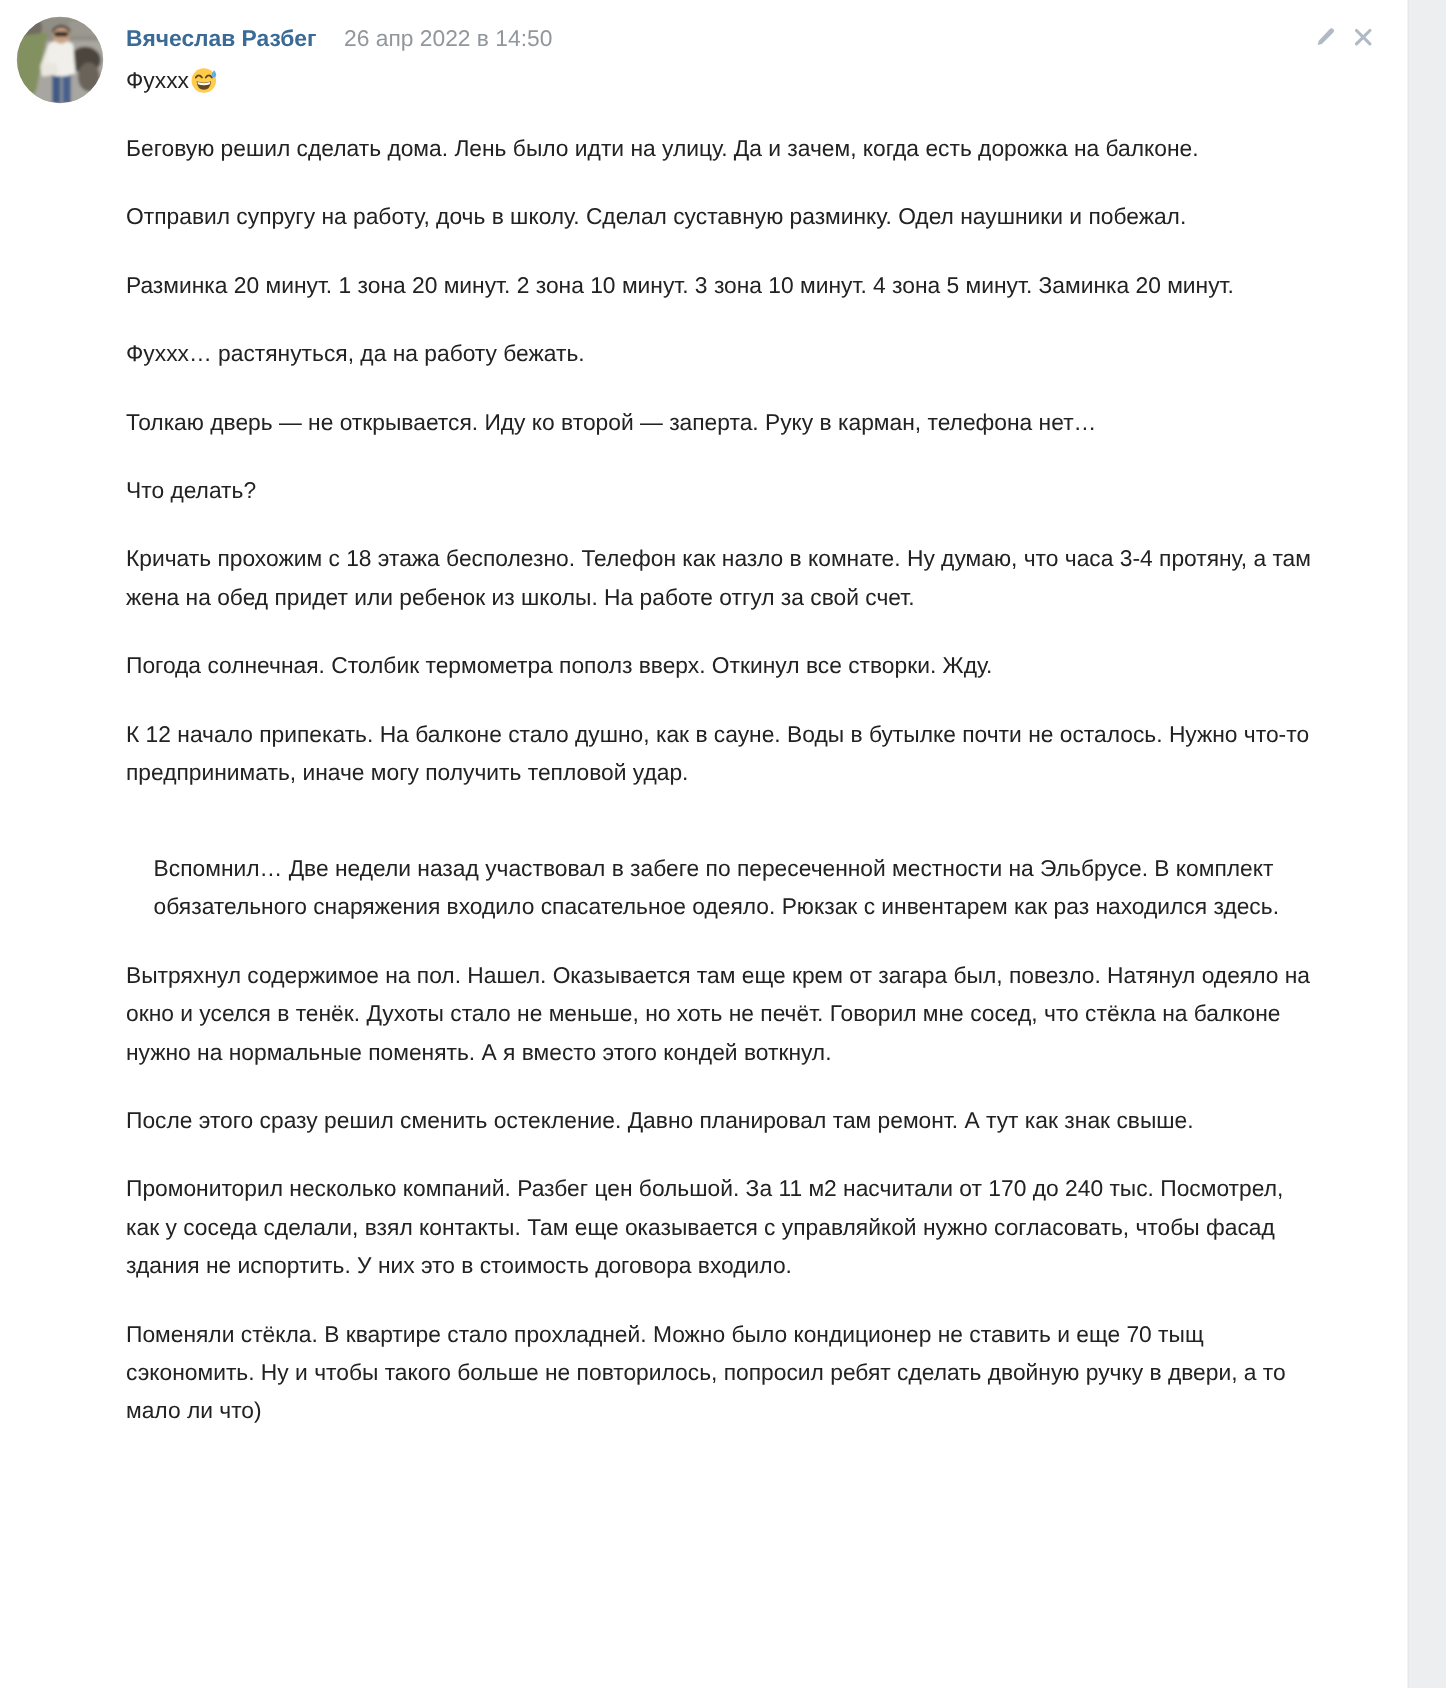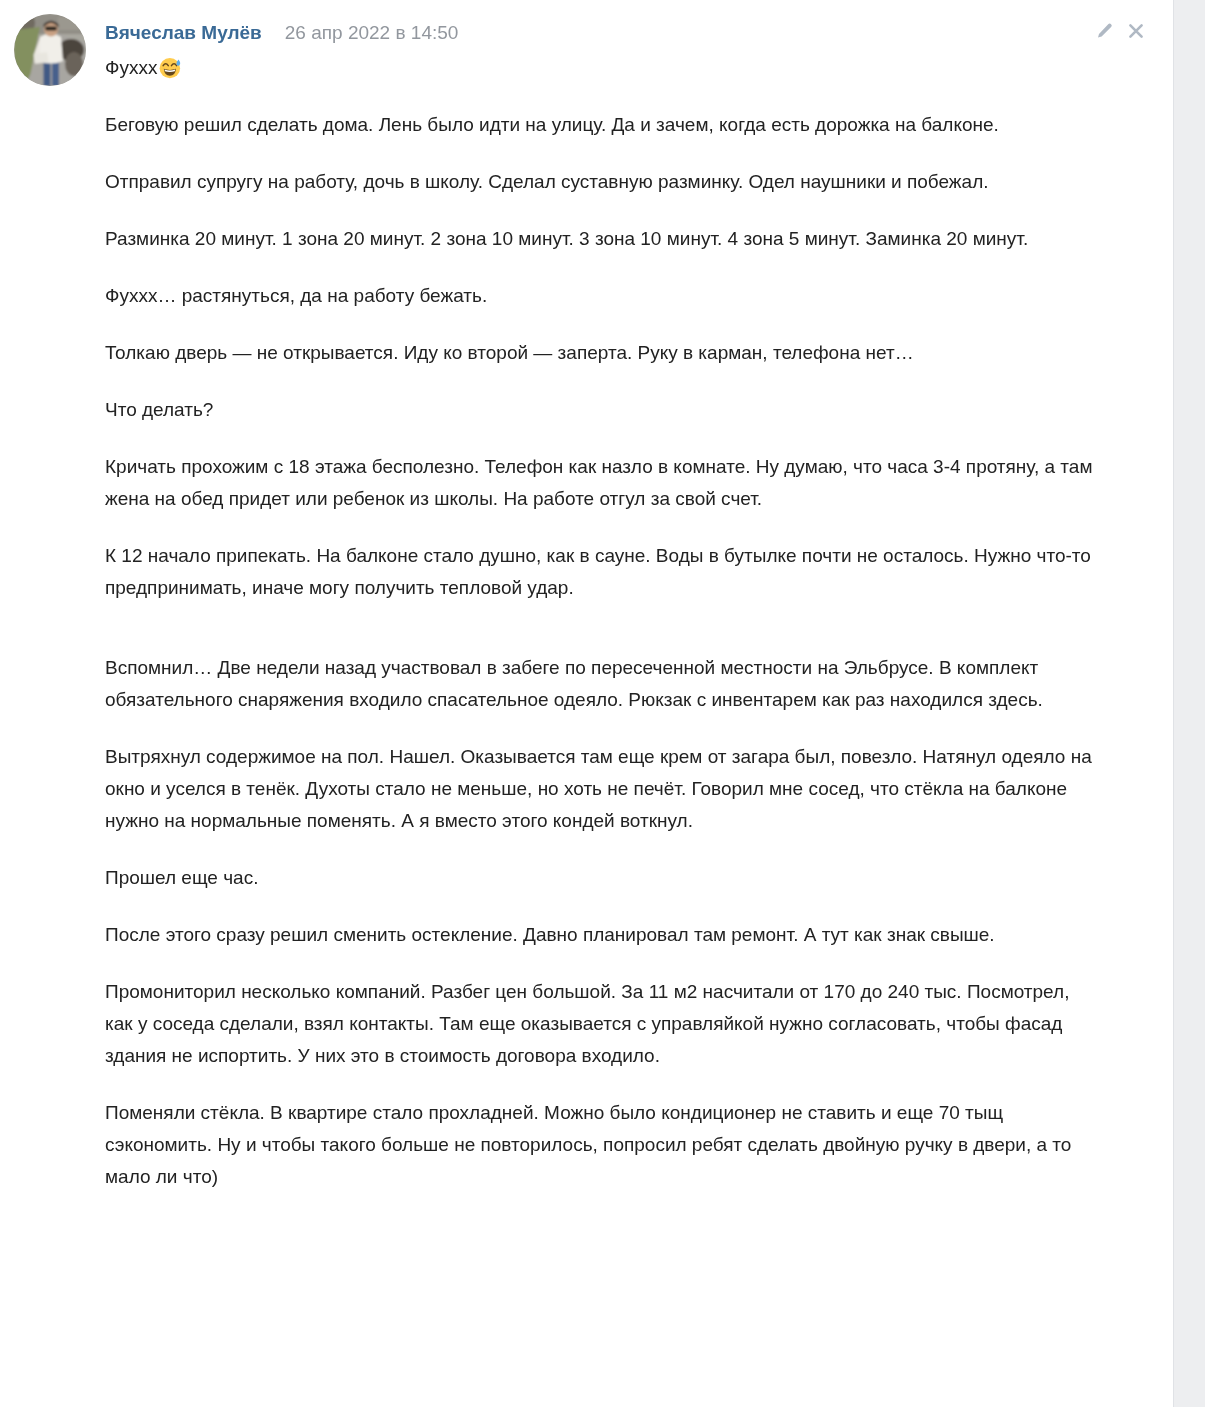--- a/index.html
+++ b/index.html
@@ -40,21 +40,21 @@
   .action-btn { width:18px; height:18px; cursor:pointer; display:inline-flex; }
   .action-btn svg { width:18px; height:18px; }
   .post-text {
     margin:6px 36px 0 105px;
     max-width:1069px;
     font-size:19px; line-height:32px;
     color: var(--body-text, #222222);
     white-space:pre-line;
   }
   .post-text p { margin:0 0 25px 0; }
-  .post-text p.extra-gap { padding-top:23px; }
+  .post-text p.extra-gap { padding-top:23px;margin-left:23px; }
   .emoji { display:inline-block; width:23px; height:23px; vertical-align:-5px; margin-left:2px; }
   .emoji svg { display:block; width:23px; height:23px; }
 </style>
 </head>
 <body>
 
 <div class="post-card">
   <div class="post-header">
     <div class="avatar">
       <svg viewBox="0 0 72 72" xmlns="http://www.w3.org/2000/svg">
@@ -80,21 +80,21 @@
           <path d="M26 23 Q36.5 16 47 23 L49 47 Q37 52 25 47 Z" fill="#f1efe9"></path>
           <path d="M26 24 L20 40 L26 43 Z" fill="#ece9e2"></path>
           <rect x="20" y="39" width="14" height="10" rx="1.5" fill="#e8e6df" transform="rotate(-8 27 44)"></rect>
           <circle cx="37" cy="15.5" r="7" fill="#c9a183"></circle>
           <path d="M29.5 13.5 Q37 4.5 44.5 13.5 L44.5 10.5 Q37 3 29.5 10.5 Z" fill="#3e362e"></path>
           <rect x="31" y="12.5" width="12" height="4" rx="2" fill="#23201c"></rect>
         </g>
       </svg>
     </div>
     <div class="header-line">
-      <a class="author">Вячеслав Мулёв</a><span class="date">26 апр 2022 в 14:50</span>
+      <a class="author">Вячеслав Разбег</a><span class="date">26 апр 2022 в 14:50</span>
     </div>
     <div class="actions">
       <span class="action-btn">
         <svg viewBox="0 0 18 18" xmlns="http://www.w3.org/2000/svg">
           <path d="M12.2 2.2 a2.05 2.05 0 0 1 2.9 2.9 L5.6 14.6 L2 15.6 L3 12 Z" fill="#b0b9c4"></path>
         </svg>
       </span>
       <span class="action-btn">
         <svg viewBox="0 0 18 18" xmlns="http://www.w3.org/2000/svg">
           <path d="M3.4 3.4 L14.6 14.6 M14.6 3.4 L3.4 14.6" stroke="#b0b9c4" stroke-width="2.6" stroke-linecap="round"></path>
@@ -104,24 +104,24 @@
   </div>
 
   <div class="post-text" id="post-text"><p>Фуххх<span class="emoji"><svg viewBox="0 0 36 36" xmlns="http://www.w3.org/2000/svg">
     <circle cx="17" cy="19" r="16" fill="#ffcc4d"></circle>
     <path d="M6.5 15 Q10.5 9.5 14.5 15" stroke="#65471b" stroke-width="2.4" fill="none" stroke-linecap="round"></path>
     <path d="M19.5 15 Q23.5 9.5 27.5 15" stroke="#65471b" stroke-width="2.4" fill="none" stroke-linecap="round"></path>
     <path d="M7.5 20 Q17 23.5 26.5 20 Q25.5 31 17 31 Q8.5 31 7.5 20 Z" fill="#65471b"></path>
     <path d="M8.7 21 Q17 24 25.3 21 L24.8 23.8 Q17 26.3 9.2 23.8 Z" fill="#ffffff"></path>
     <path d="M30.5 5.5 Q35 11.5 32 14.3 Q29 16.4 27.2 13 Q26.3 10 30.5 5.5 Z" fill="#5dadec"></path>
   </svg></span></p><p>Беговую решил сделать дома. Лень было идти на улицу. Да и зачем, когда есть дорожка на балконе.</p><p>Отправил супругу на работу, дочь в школу. Сделал суставную разминку. Одел наушники и побежал.</p><p>Разминка 20 минут. 1 зона 20 минут. 2 зона 10 минут. 3 зона 10 минут. 4 зона 5 минут. Заминка 20 минут.</p><p>Фуххх… растянуться, да на работу бежать.</p><p>Толкаю дверь — не открывается. Иду ко второй — заперта. Руку в карман, телефона нет…</p><p>Что делать?</p><p>Кричать прохожим с 18 этажа бесполезно. Телефон как назло в комнате. Ну думаю, что часа 3-4 протяну, а там
-жена на обед придет или ребенок из школы. На работе отгул за свой счет.</p><p>К 12 начало припекать. На балконе стало душно, как в сауне. Воды в бутылке почти не осталось. Нужно что-то
+жена на обед придет или ребенок из школы. На работе отгул за свой счет.</p><p>Погода солнечная. Столбик термометра пополз вверх. Откинул все створки. Жду.</p><p>К 12 начало припекать. На балконе стало душно, как в сауне. Воды в бутылке почти не осталось. Нужно что-то
 предпринимать, иначе могу получить тепловой удар.</p><p class="extra-gap">Вспомнил… Две недели назад участвовал в забеге по пересеченной местности на Эльбрусе. В комплект
 обязательного снаряжения входило спасательное одеяло. Рюкзак с инвентарем как раз находился здесь.</p><p>Вытряхнул содержимое на пол. Нашел. Оказывается там еще крем от загара был, повезло. Натянул одеяло на
 окно и уселся в тенёк. Духоты стало не меньше, но хоть не печёт. Говорил мне сосед, что стёкла на балконе
-нужно на нормальные поменять. А я вместо этого кондей воткнул.</p><p>Прошел еще час.</p><p>После этого сразу решил сменить остекление. Давно планировал там ремонт. А тут как знак свыше.</p><p>Промониторил несколько компаний. Разбег цен большой. За 11 м2 насчитали от 170 до 240 тыс. Посмотрел,
+нужно на нормальные поменять. А я вместо этого кондей воткнул.</p><p>После этого сразу решил сменить остекление. Давно планировал там ремонт. А тут как знак свыше.</p><p>Промониторил несколько компаний. Разбег цен большой. За 11 м2 насчитали от 170 до 240 тыс. Посмотрел,
 как у соседа сделали, взял контакты. Там еще оказывается с управляйкой нужно согласовать, чтобы фасад
 здания не испортить. У них это в стоимость договора входило.</p><p>Поменяли стёкла. В квартире стало прохладней. Можно было кондиционер не ставить и еще 70 тыщ
 сэкономить. Ну и чтобы такого больше не повторилось, попросил ребят сделать двойную ручку в двери, а то
 мало ли что)</p></div>
 
 </div>
 <div class="page-gutter"></div>
 
 </body></html>

